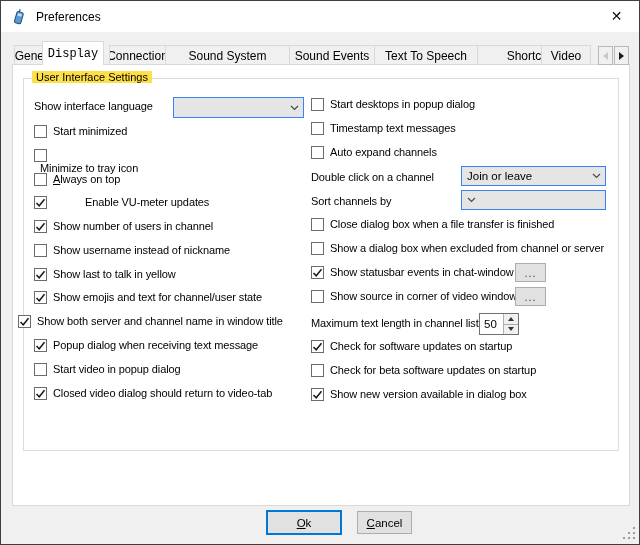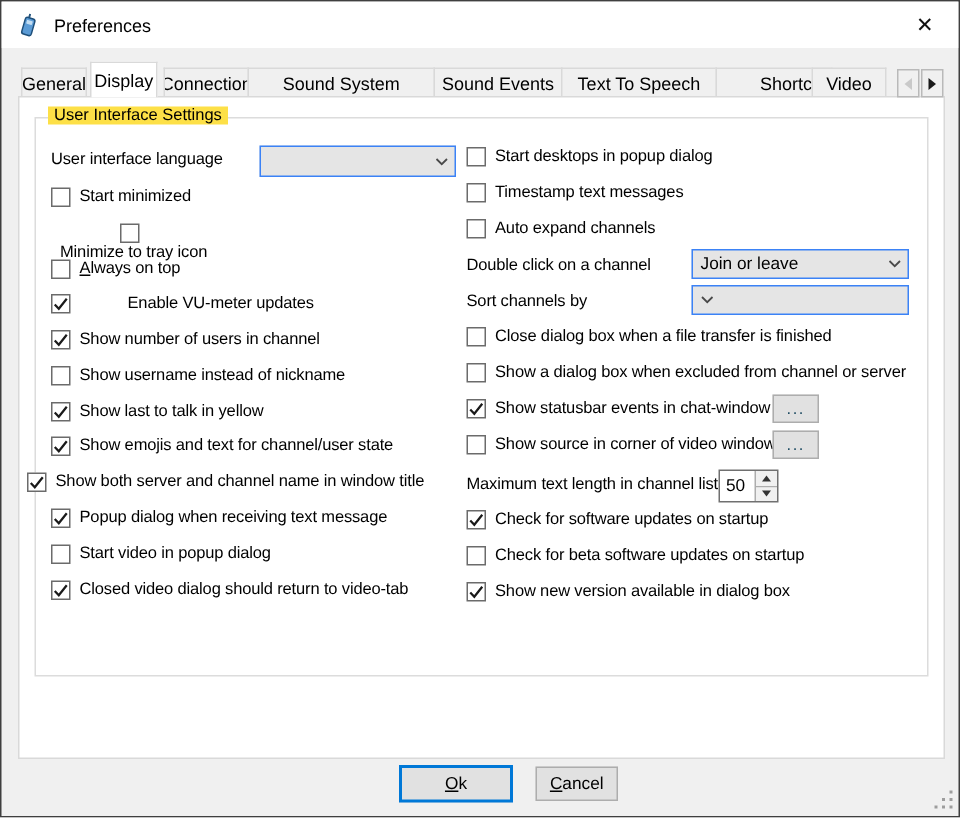--- a/index.html
+++ b/index.html
@@ -55,21 +55,21 @@
     position:absolute; left:22px; top:77px; width:596px; height:373px;
     border:1px solid #dcdcdc; z-index:2;
   }
   .groupbox-label {
     position:absolute; left:8px; top:-8px; background:#fde047;
     padding:0 4px; font-size:11px; white-space:nowrap;
   }
 
   
   .lbl { position:absolute; font-size:11px; letter-spacing:-0.1px; white-space:nowrap; z-index:4; }
-  .chkrow { position:absolute; height:13px; display:flex; align-items:center; z-index:4; white-space:nowrap; }
+  .chkrow { position:absolute; height:13px; display:flex; align-items:flex-start; z-index:4; white-space:nowrap; }
   .cb {
     width:13px; height:13px; flex:0 0 13px; background:#ffffff;
     border:1px solid #6b6b6b; display:flex; align-items:center; justify-content:center;
   }
   .cblab { margin-left:6px; font-size:11px; letter-spacing:-0.1px; line-height:13px; }
 
   
   .combo {
     position:absolute; background:#e5e5e5; border:1px solid #3b82f6;
     display:flex; align-items:center; z-index:4;
@@ -121,42 +121,42 @@
         <rect x="3.8" y="3.2" width="6.6" height="11.5" rx="1.6" fill="#5b9bd5" stroke="#1e4f7a" stroke-width="1"></rect>
         <rect x="5.1" y="4.8" width="4" height="2.6" rx="0.5" fill="#c3ddf2"></rect>
       </g>
     </svg>
     <span class="title-text">Preferences</span>
     <div class="close-btn">✕</div>
   </div>
 
   <div class="tabbar" id="tabbar">
       <div class="tab" style="left: 0px; width: 44px;">General</div>
-      <div class="tab active" style="left: 46px; width: 45px;">Display</div>
+      <div class="tab active" style="left: 28px; width: 62px; font-family: Liberation Mono, monospace;">Display</div>
       <div class="tab" style="left: 95px; width: 57px;">Connection</div>
       <div class="tab" style="left: 151px; width: 125px;">Sound System</div>
       <div class="tab" style="left: 275px; width: 86px;">Sound Events</div>
       <div class="tab" style="left: 360px; width: 104px;">Text To Speech</div>
       <div class="tab" style="left: 463px; width: 78px; padding-left: 32px;">Shortcuts</div>
       <div class="tab" style="left: 527px; width: 50px;">Video</div>
     </div>
   <div class="tab-scroll" style="left:597px;">
     <span class="tri-left"></span>
   </div>
   <div class="tab-scroll" style="left:613px;">
     <span class="tri-right"></span>
   </div>
 
   <div class="pane"></div>
 
   <div class="groupbox">
     <span class="groupbox-label">User Interface Settings</span>
   </div>
 
-  <span class="lbl" style="left:33px; top:99px;">User interface language</span>
+  <span class="lbl" style="left:33px; top:99px;">Show interface language</span>
   <div class="combo" style="left:172px; top:96px; width:131px; height:21px;">
     <span class="combo-text"></span>
     <span class="combo-arrow">
       <svg width="9" height="6" viewBox="0 0 9 6">
           <polyline points="1,1 4.5,4.5 8,1" fill="none" stroke="#4a4a4a" stroke-width="1.2"></polyline>
         </svg>
     </span>
   </div>
 
   <div id="checks">

